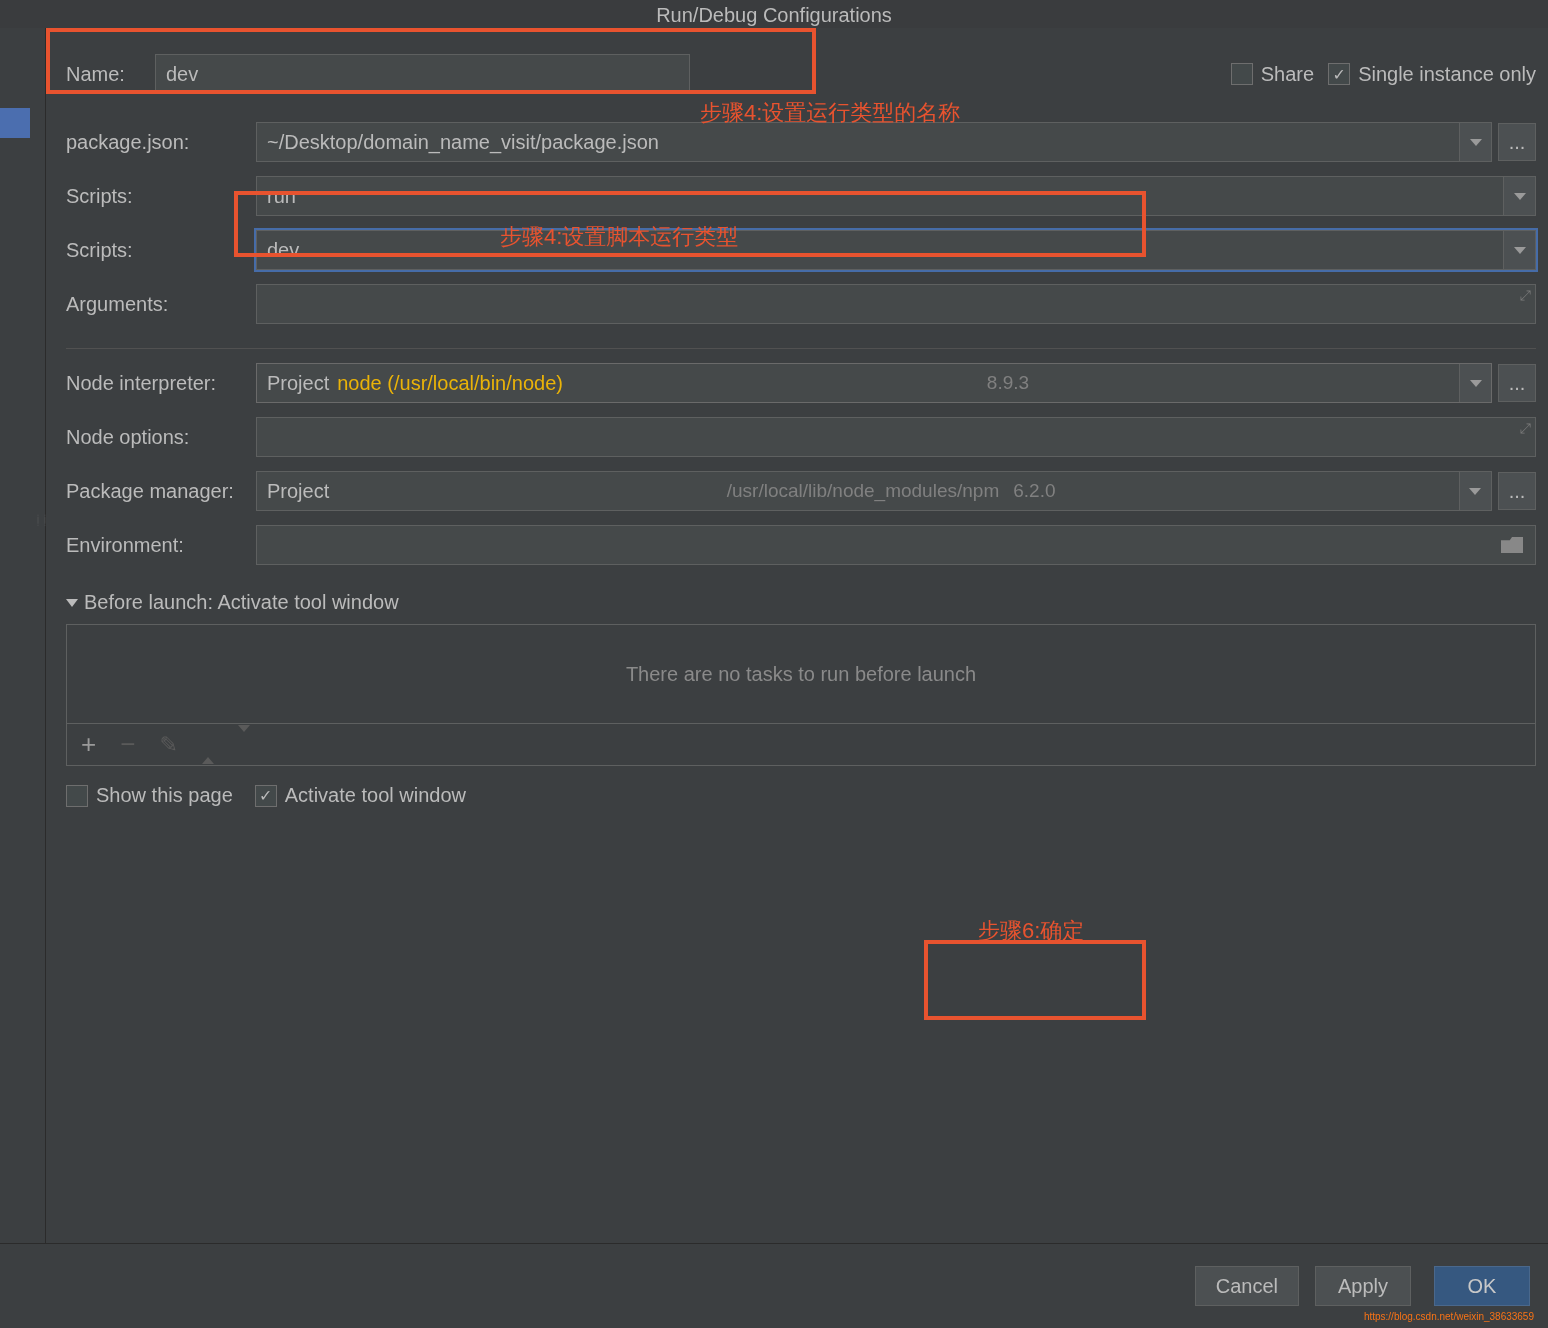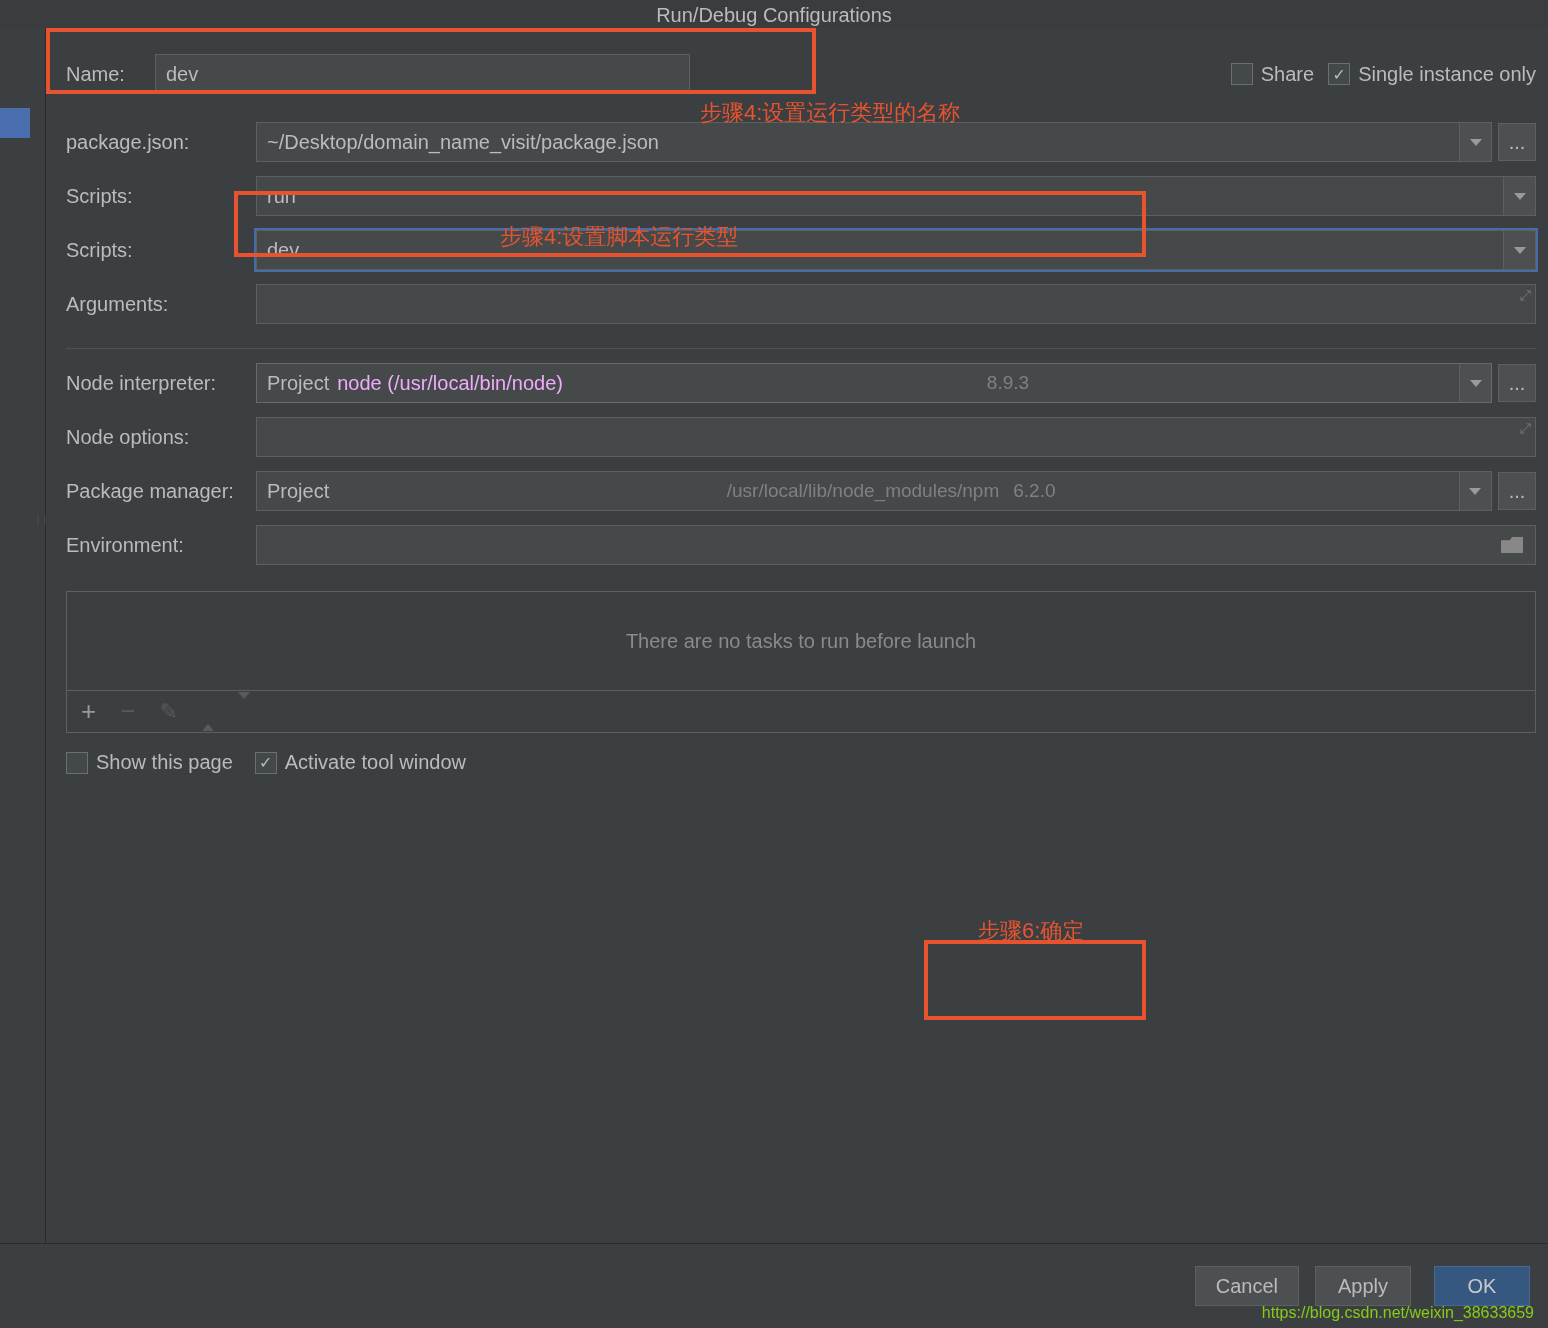--- a/index.html
+++ b/index.html
@@ -15,37 +15,37 @@
     .text-input { flex: 1; background: #45494a; border: 1px solid #5e6060; height: 40px; color: #bbb; font-size: 20px; padding: 0 10px; }
     .checkbox-wrap { display: flex; align-items: center; gap: 8px; font-size: 20px; color: #bbb; }
     .chk { width: 22px; height: 22px; border: 1px solid #6e6e6e; background: #43494a; display: inline-flex; align-items: center; justify-content: center; color: #bbb; font-size: 16px; }
     .row { display: flex; align-items: center; margin-top: 14px; gap: 6px; }
     .combo { flex: 1; background: #45494a; border: 1px solid #5e6060; height: 40px; display: flex; align-items: center; padding: 0 10px; color: #bbb; font-size: 20px; position: relative; }
     .combo-arrow { width: 32px; height: 38px; background: #4c5052; border-left: 1px solid #5e6060; margin-right: -10px; margin-left: auto; display: flex; align-items: center; justify-content: center; color: #9a9a9a; }
     .ellipsis-btn { width: 38px; height: 38px; background: #4c5052; border: 1px solid #5e6060; display: flex; align-items: center; justify-content: center; color: #bbb; font-size: 20px; }
     .multiline { flex: 1; background: #45494a; border: 1px solid #5e6060; height: 40px; position: relative; }
     .expand-icon { position: absolute; top: 2px; right: 4px; color: #7a7a7a; font-size: 14px; }
     .hr { border: none; border-top: 1px solid #515151; margin: 24px 0 10px 0; }
-    .dimtext { color: #f0abfc; }
+    .dimtext { color: #eab308; }
     .right-info { margin-left: auto; color: #808080; font-size: 19px; margin-right: 6px; }
     .before-launch { margin-top: 26px; }
     .collapse-arrow { display: inline-block; width: 0; height: 0; border-left: 6px solid transparent; border-right: 6px solid transparent; border-top: 8px solid #bbb; margin-right: 6px; vertical-align: middle; }
     .task-box { border: 1px solid #5e6060; height: 100px; margin-top: 10px; display: flex; align-items: center; justify-content: center; color: #8a8a8a; font-size: 20px; }
     .toolbar { border: 1px solid #5e6060; border-top: none; height: 42px; display: flex; align-items: center; gap: 24px; padding: 0 14px; }
     .toolbar span { color: #888; font-size: 22px; }
     .toolbar .disabled { color: #5a5a5a; }
     .bottom-checks { display: flex; gap: 22px; margin-top: 18px; font-size: 20px; align-items: center; }
     .buttons-row { position: absolute; bottom: 0; right: 0; left: 0; height: 85px; border-top: 1px solid #2b2b2b; display: flex; align-items: center; justify-content: flex-end; gap: 16px; padding: 0 18px; background: #3c3f41; }
     .btn { min-width: 96px; height: 40px; background: #4c5052; border: 1px solid #5e6060; color: #bbb; font-size: 20px; padding: 0 20px; display: flex; align-items: center; justify-content: center; }
     .btn-primary { background: #365880; border-color: #4a688c; color: #c8c8c8; }
     .footer-btn-group { display: flex; gap: 23px; justify-content: flex-end; }
     .folder-icon { width: 22px; height: 16px; background: #888; clip-path: polygon(0 20%, 40% 20%, 50% 0, 100% 0, 100% 100%, 0 100%); margin-left: auto; margin-right: 4px; }
     .highlight-box { position: absolute; border: 4px solid #e8532f; pointer-events: none; }
     .annotation { position: absolute; color: #e8532f; font-size: 22px; font-weight: 500; pointer-events: none; }
-    .watermark { position: absolute; bottom: 6px; right: 14px; color: #84cc16; font-size: 16px; }
+    .watermark { position: absolute; bottom: 6px; right: 14px; color: #f97316; font-size: 10px; }
     .tri-down { width: 0; height: 0; border-left: 6px solid transparent; border-right: 6px solid transparent; border-top: 7px solid #9a9a9a; }
     .tri-up { width: 0; height: 0; border-left: 6px solid transparent; border-right: 6px solid transparent; border-bottom: 7px solid #5a5a5a; }
     .scripts-focus { outline: 2px solid #466ca8; outline-offset: 0; }
   </style>
 </head>
 <body>
 
 <div class="titlebar">Run/Debug Configurations</div>
 
 <div class="main">
@@ -144,20 +144,24 @@
     </div>
 
     <div class="row">
       <span class="label">Environment:</span>
       <div class="multiline">
         <div class="folder-icon" style="position:absolute; right:8px; top:11px;"></div>
       </div>
     </div>
 
     <div class="before-launch">
+      <div style="font-size:20px;color:#bbb; display:flex; align-items:center;">
+        <span class="collapse-arrow"></span>
+        <span>Before launch: Activate tool window</span>
+      </div>
       <div class="task-box">There are no tasks to run before launch</div>
       <div class="toolbar">
         <span style="color:#9a9a9a; font-size:26px;">+</span>
         <span class="disabled" style="font-size:26px;">−</span>
         <span class="disabled">✎</span>
         <span class="disabled"><span class="tri-up"></span></span>
         <span class="disabled"><span class="tri-down" style="border-top-color:#5a5a5a"></span></span>
       </div>
 
       <div class="bottom-checks">

